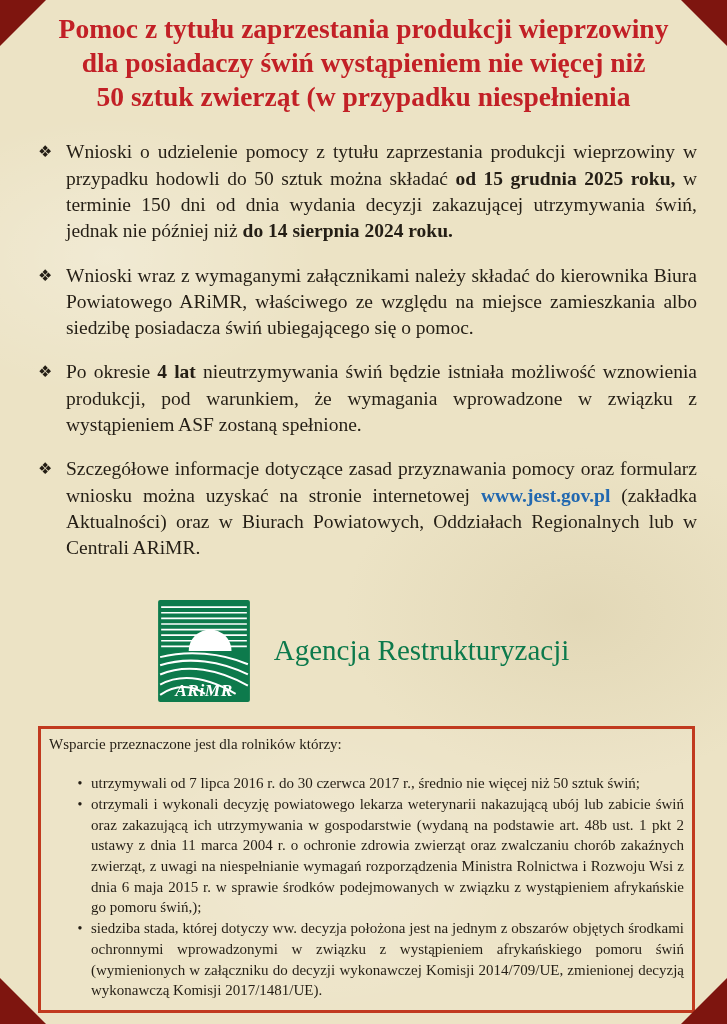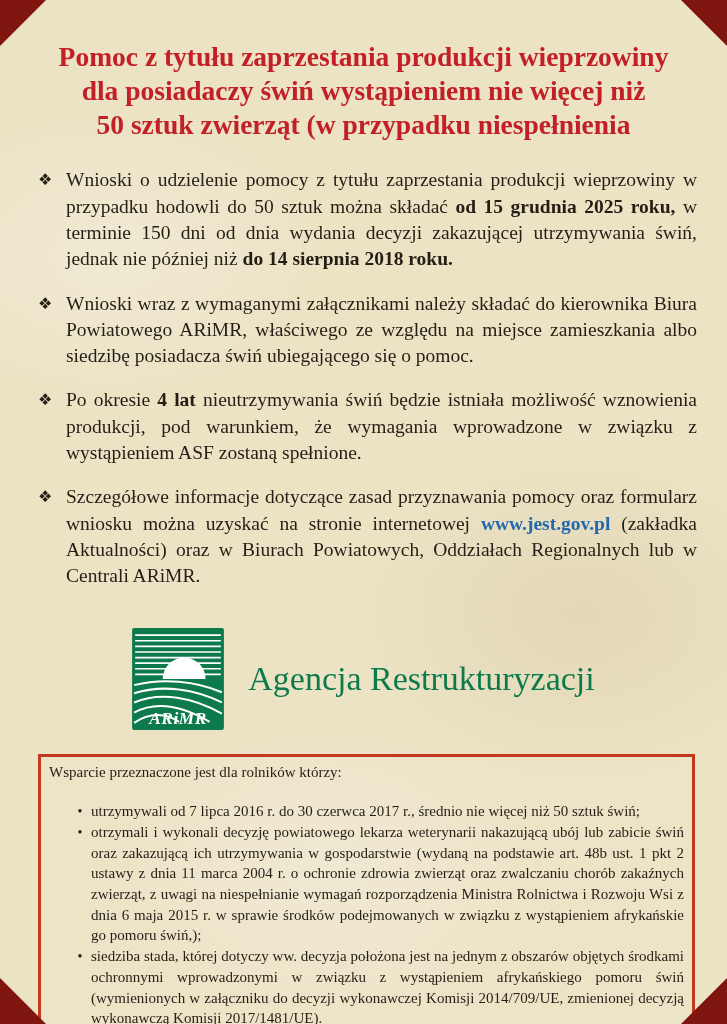--- a/index.html
+++ b/index.html
@@ -19,37 +19,37 @@
     color:var(--text);
   }
   
   .corner{position:absolute;width:0;height:0;}
   .corner.tl{top:0;left:0;border-top:46px solid var(--corner_maroon);border-right:46px solid transparent;}
   .corner.tr{top:0;right:0;border-top:46px solid var(--corner_maroon);border-left:46px solid transparent;}
   .corner.bl{bottom:0;left:0;border-bottom:46px solid var(--corner_maroon);border-right:46px solid transparent;}
   .corner.br{bottom:0;right:0;border-bottom:46px solid var(--corner_maroon);border-left:46px solid transparent;}
 
   .title{
-    padding-top:40px;width:680px;margin:0 auto;text-align:center;
+    padding-top:12px;width:680px;margin:0 auto;text-align:center;
     color:var(--title_red);font-weight:700;font-size:27.5px;line-height:1.24;
   }
   .bullets{margin:25px 30px 0 38px;}
   .bullet{display:flex;margin-bottom:18px;}
   .bullet .marker{flex:0 0 28px;font-size:16px;color:#241e15;padding-top:3px;}
   .bullet .btext{flex:1;font-size:19.5px;line-height:1.35;text-align:justify;}
   .seg-bold{font-weight:700;}
   .seg-link{color:var(--link_blue);font-weight:700;}
 
   .logo-row{margin-top:38px;display:flex;justify-content:center;align-items:center;gap:24px;}
   .logo-mark{width:92px;height:102px;display:block;}
   .logo-mark .bg{fill:var(--logo_green);}
   .logo-mark .stroke{stroke:#ffffff;fill:none;}
   .logo-mark .sun{fill:#ffffff;}
   .logo-mark text{fill:#ffffff;font-family:"Liberation Serif","DejaVu Serif",serif;font-style:italic;font-weight:700;font-size:17px;letter-spacing:.5px;}
-  .wordmark{color:var(--logo_green);font-size:34px;line-height:1.17;}
+  .wordmark{color:var(--logo_green);font-size:29px;line-height:1.17;}
 
   .info-box{
     margin:24px 32px 0 38px;border:3px solid var(--box_border);
     background:rgba(255,255,255,.06);
     padding:5px 8px 9px 8px;font-size:15px;line-height:1.38;
   }
   .info-box .intro{margin-bottom:19px;}
   .info-item{display:flex;margin:0 0 0 20px;}
   .info-item .dot{flex:0 0 22px;text-align:center;font-size:14px;padding-top:1px;}
   .info-item .itext{flex:1;text-align:justify;}
@@ -66,21 +66,21 @@
 
   <h1 class="title">
     <div>Pomoc z tytułu zaprzestania produkcji wieprzowiny</div>
     <div>dla posiadaczy świń wystąpieniem nie więcej niż</div>
     <div>50 sztuk zwierząt (w przypadku niespełnienia</div>
   </h1>
 
   <div class="bullets">
     <div class="bullet">
       <span class="marker">❖</span>
-      <span class="btext"><span>Wnioski o udzielenie pomocy z tytułu zaprzestania produkcji wieprzowiny w przypadku hodowli do 50 sztuk można składać </span><span class="seg-bold">od 15 grudnia 2025 roku,</span><span> w terminie 150 dni od dnia wydania decyzji zakazującej utrzymywania świń, jednak nie później niż </span><span class="seg-bold">do 14 sierpnia 2018 roku.</span></span>
+      <span class="btext"><span>Wnioski o udzielenie pomocy z tytułu zaprzestania produkcji wieprzowiny w przypadku hodowli do 50 sztuk można składać </span><span class="seg-bold">od 15 grudnia 2025 roku,</span><span> w terminie 150 dni od dnia wydania decyzji zakazującej utrzymywania świń, jednak nie później niż </span><span class="seg-bold">do 14 sierpnia 2024 roku.</span></span>
     </div>
     <div class="bullet">
       <span class="marker">❖</span>
       <span class="btext"><span>Wnioski wraz z wymaganymi załącznikami należy składać do kierownika Biura Powiatowego ARiMR, właściwego ze względu na miejsce zamieszkania albo siedzibę posiadacza świń ubiegającego się o pomoc.</span></span>
     </div>
     <div class="bullet">
       <span class="marker">❖</span>
       <span class="btext"><span>Po okresie </span><span class="seg-bold">4 lat</span><span> nieutrzymywania świń będzie istniała możliwość wznowienia produkcji, pod warunkiem, że wymagania wprowadzone w związku z wystąpieniem ASF zostaną spełnione.</span></span>
     </div>
     <div class="bullet">

